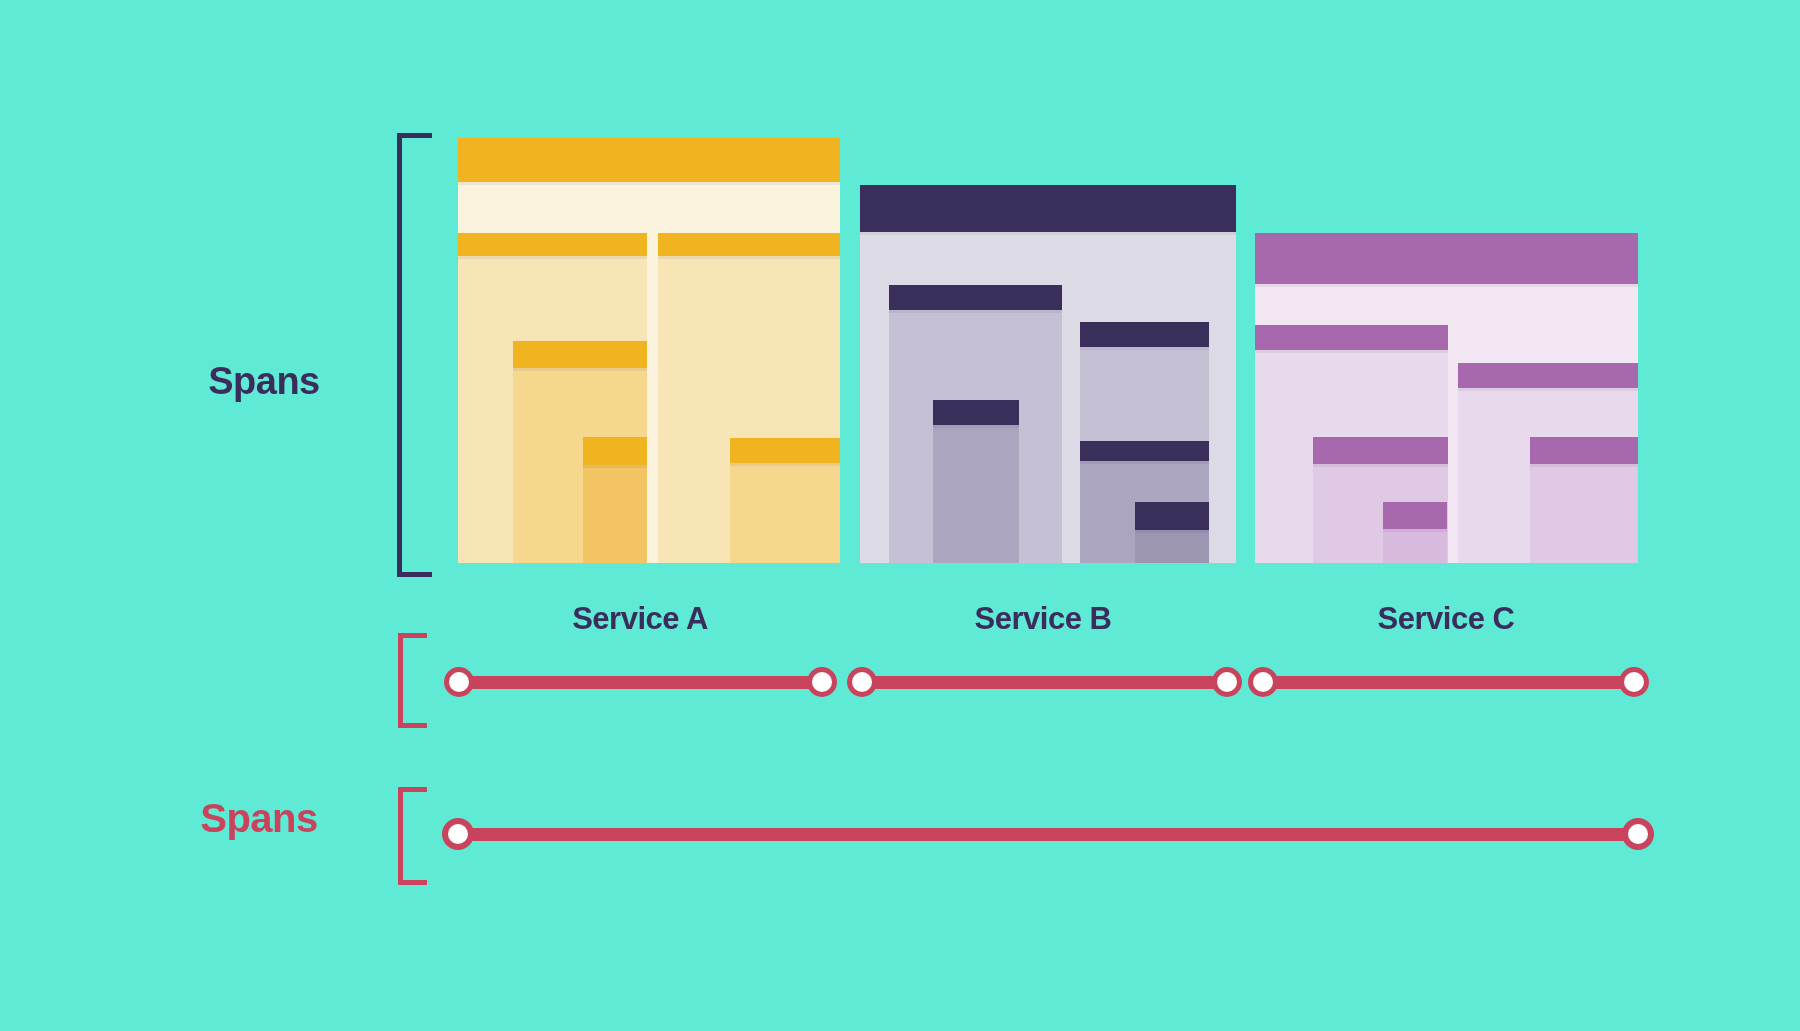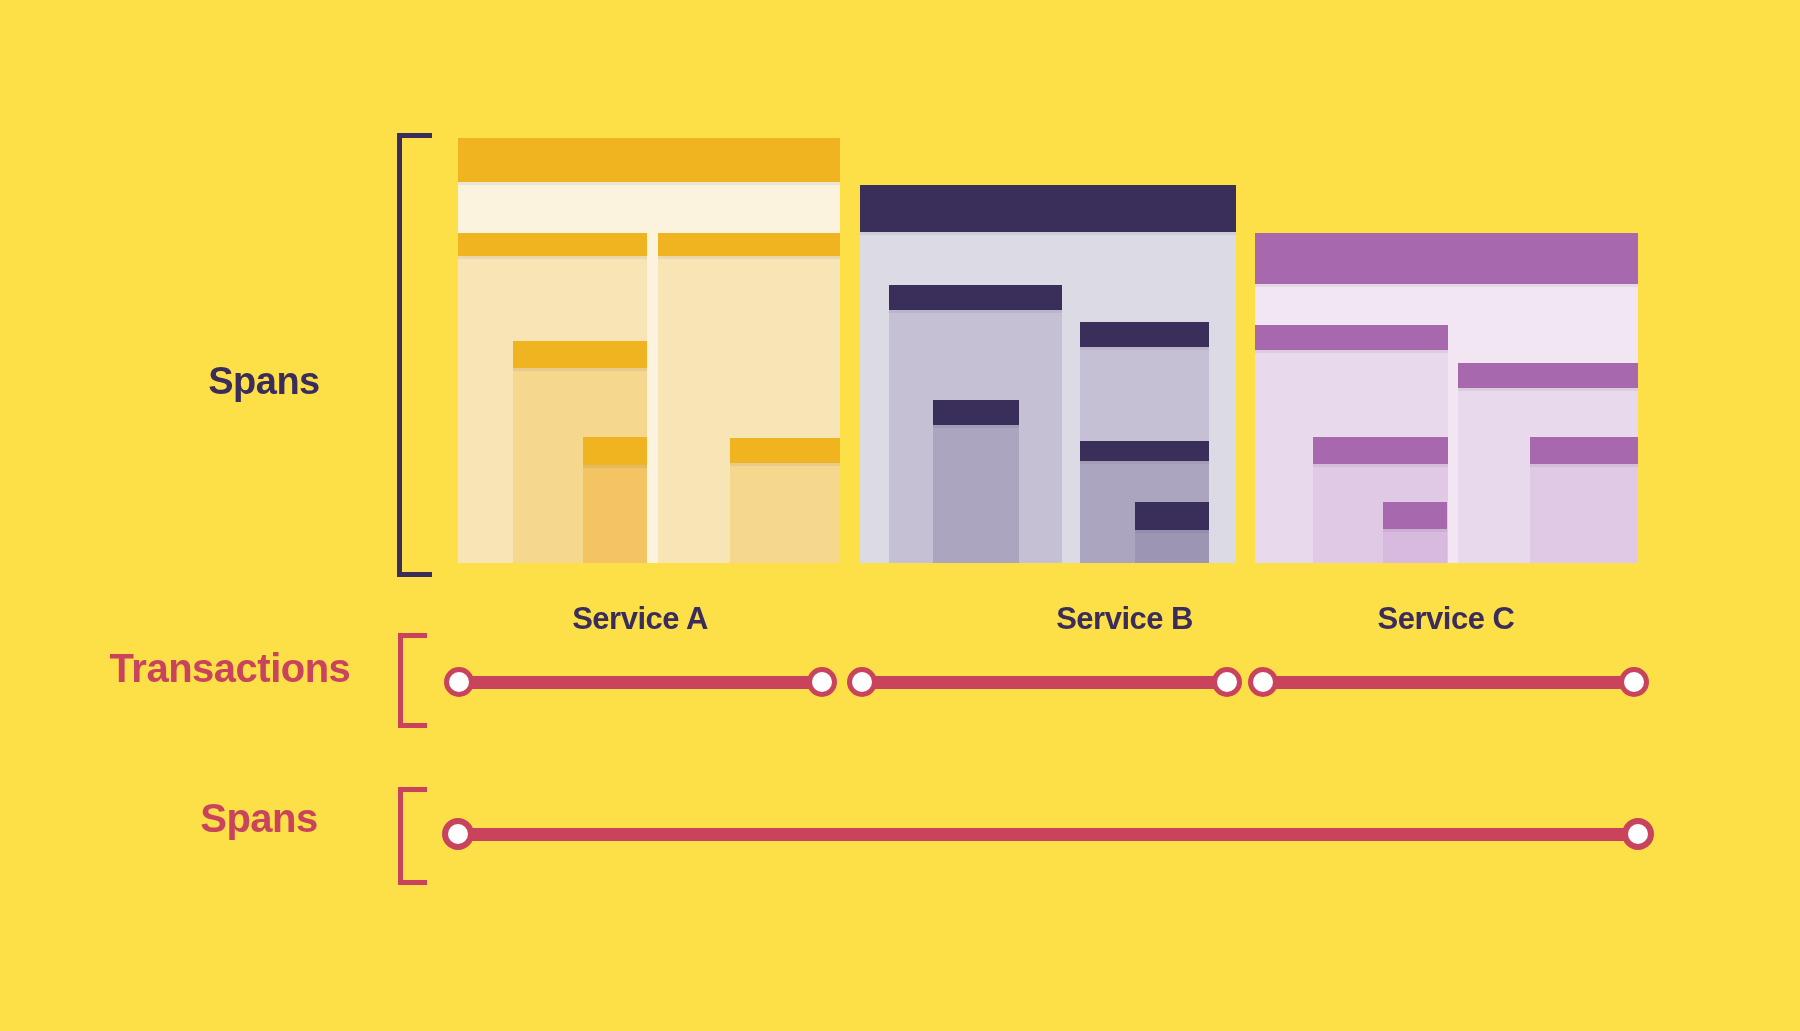--- a/index.html
+++ b/index.html
@@ -4,21 +4,21 @@
 <style>
   html, body {
     margin: 0;
     padding: 0;
     background: #ffffff;
   }
   .canvas {
     position: relative;
     width: 1800px;
     height: 1031px;
-    background: #fde047;
+    background: #5eead4;
     overflow: hidden;
     font-family: "Liberation Sans", "DejaVu Sans", sans-serif;
   }
   .layer {
     position: absolute;
     left: 0; top: 0;
     width: 100%; height: 100%;
   }
   .label {
     position: absolute;
@@ -30,21 +30,21 @@
   }
   .navy { color: var(--navy); }
   .red  { color: var(--red); }
 
   .spans-label        { left: 114px; top: 356px; font-size: 38px; line-height: 50px; }
   .transactions-label { left:  80px; top: 643px; font-size: 40px; line-height: 50px; }
   .trace-label        { left: 109px; top: 793px; font-size: 40px; line-height: 50px; }
 
   .service-label { font-size: 31px; line-height: 44px; top: 597px; }
   .service-label-a { left:  490px; }
-  .service-label-b { left:  893px; text-align: right; }
+  .service-label-b { left:  893px; }
   .service-label-c { left: 1296px; }
 
   .bracket {
     position: absolute;
     border-style: solid;
     border-right: none;
     background: transparent;
   }
   .navy-bracket {
     border-color: var(--navy);
@@ -128,21 +128,20 @@
       <div class="rect body dots" style="left: 1530px; top: 464px; width: 108px; height: 99px; background: rgb(223, 201, 228);"></div>
       <div class="rect header" style="left: 1530px; top: 437px; width: 108px; height: 27px; background: rgb(167, 104, 174);"></div>
       <div class="rect body dots" style="left: 1383px; top: 529px; width: 64px; height: 34px; background: rgb(215, 186, 222);"></div>
       <div class="rect header" style="left: 1383px; top: 502px; width: 64px; height: 27px; background: rgb(167, 104, 174);"></div>
     </div>
 
   <div class="label navy service-label service-label-a">Service A</div>
   <div class="label navy service-label service-label-b">Service B</div>
   <div class="label navy service-label service-label-c">Service C</div>
 
-  <div class="label red transactions-label">Transactions</div>
   <div class="bracket red-bracket transactions-bracket"></div>
 
   <div class="label red trace-label">Spans</div>
   <div class="bracket red-bracket trace-bracket"></div>
 
   <div class="layer" id="lines-layer">
       <div class="tline" style="left: 459px; width: 363px; top: 676px;"></div>
       <div class="tcircle" style="width: 30px; height: 30px; left: 444px; top: 667px;"></div>
       <div class="tcircle" style="width: 30px; height: 30px; left: 807px; top: 667px;"></div>
       <div class="tline" style="left: 862px; width: 365px; top: 676px;"></div>

